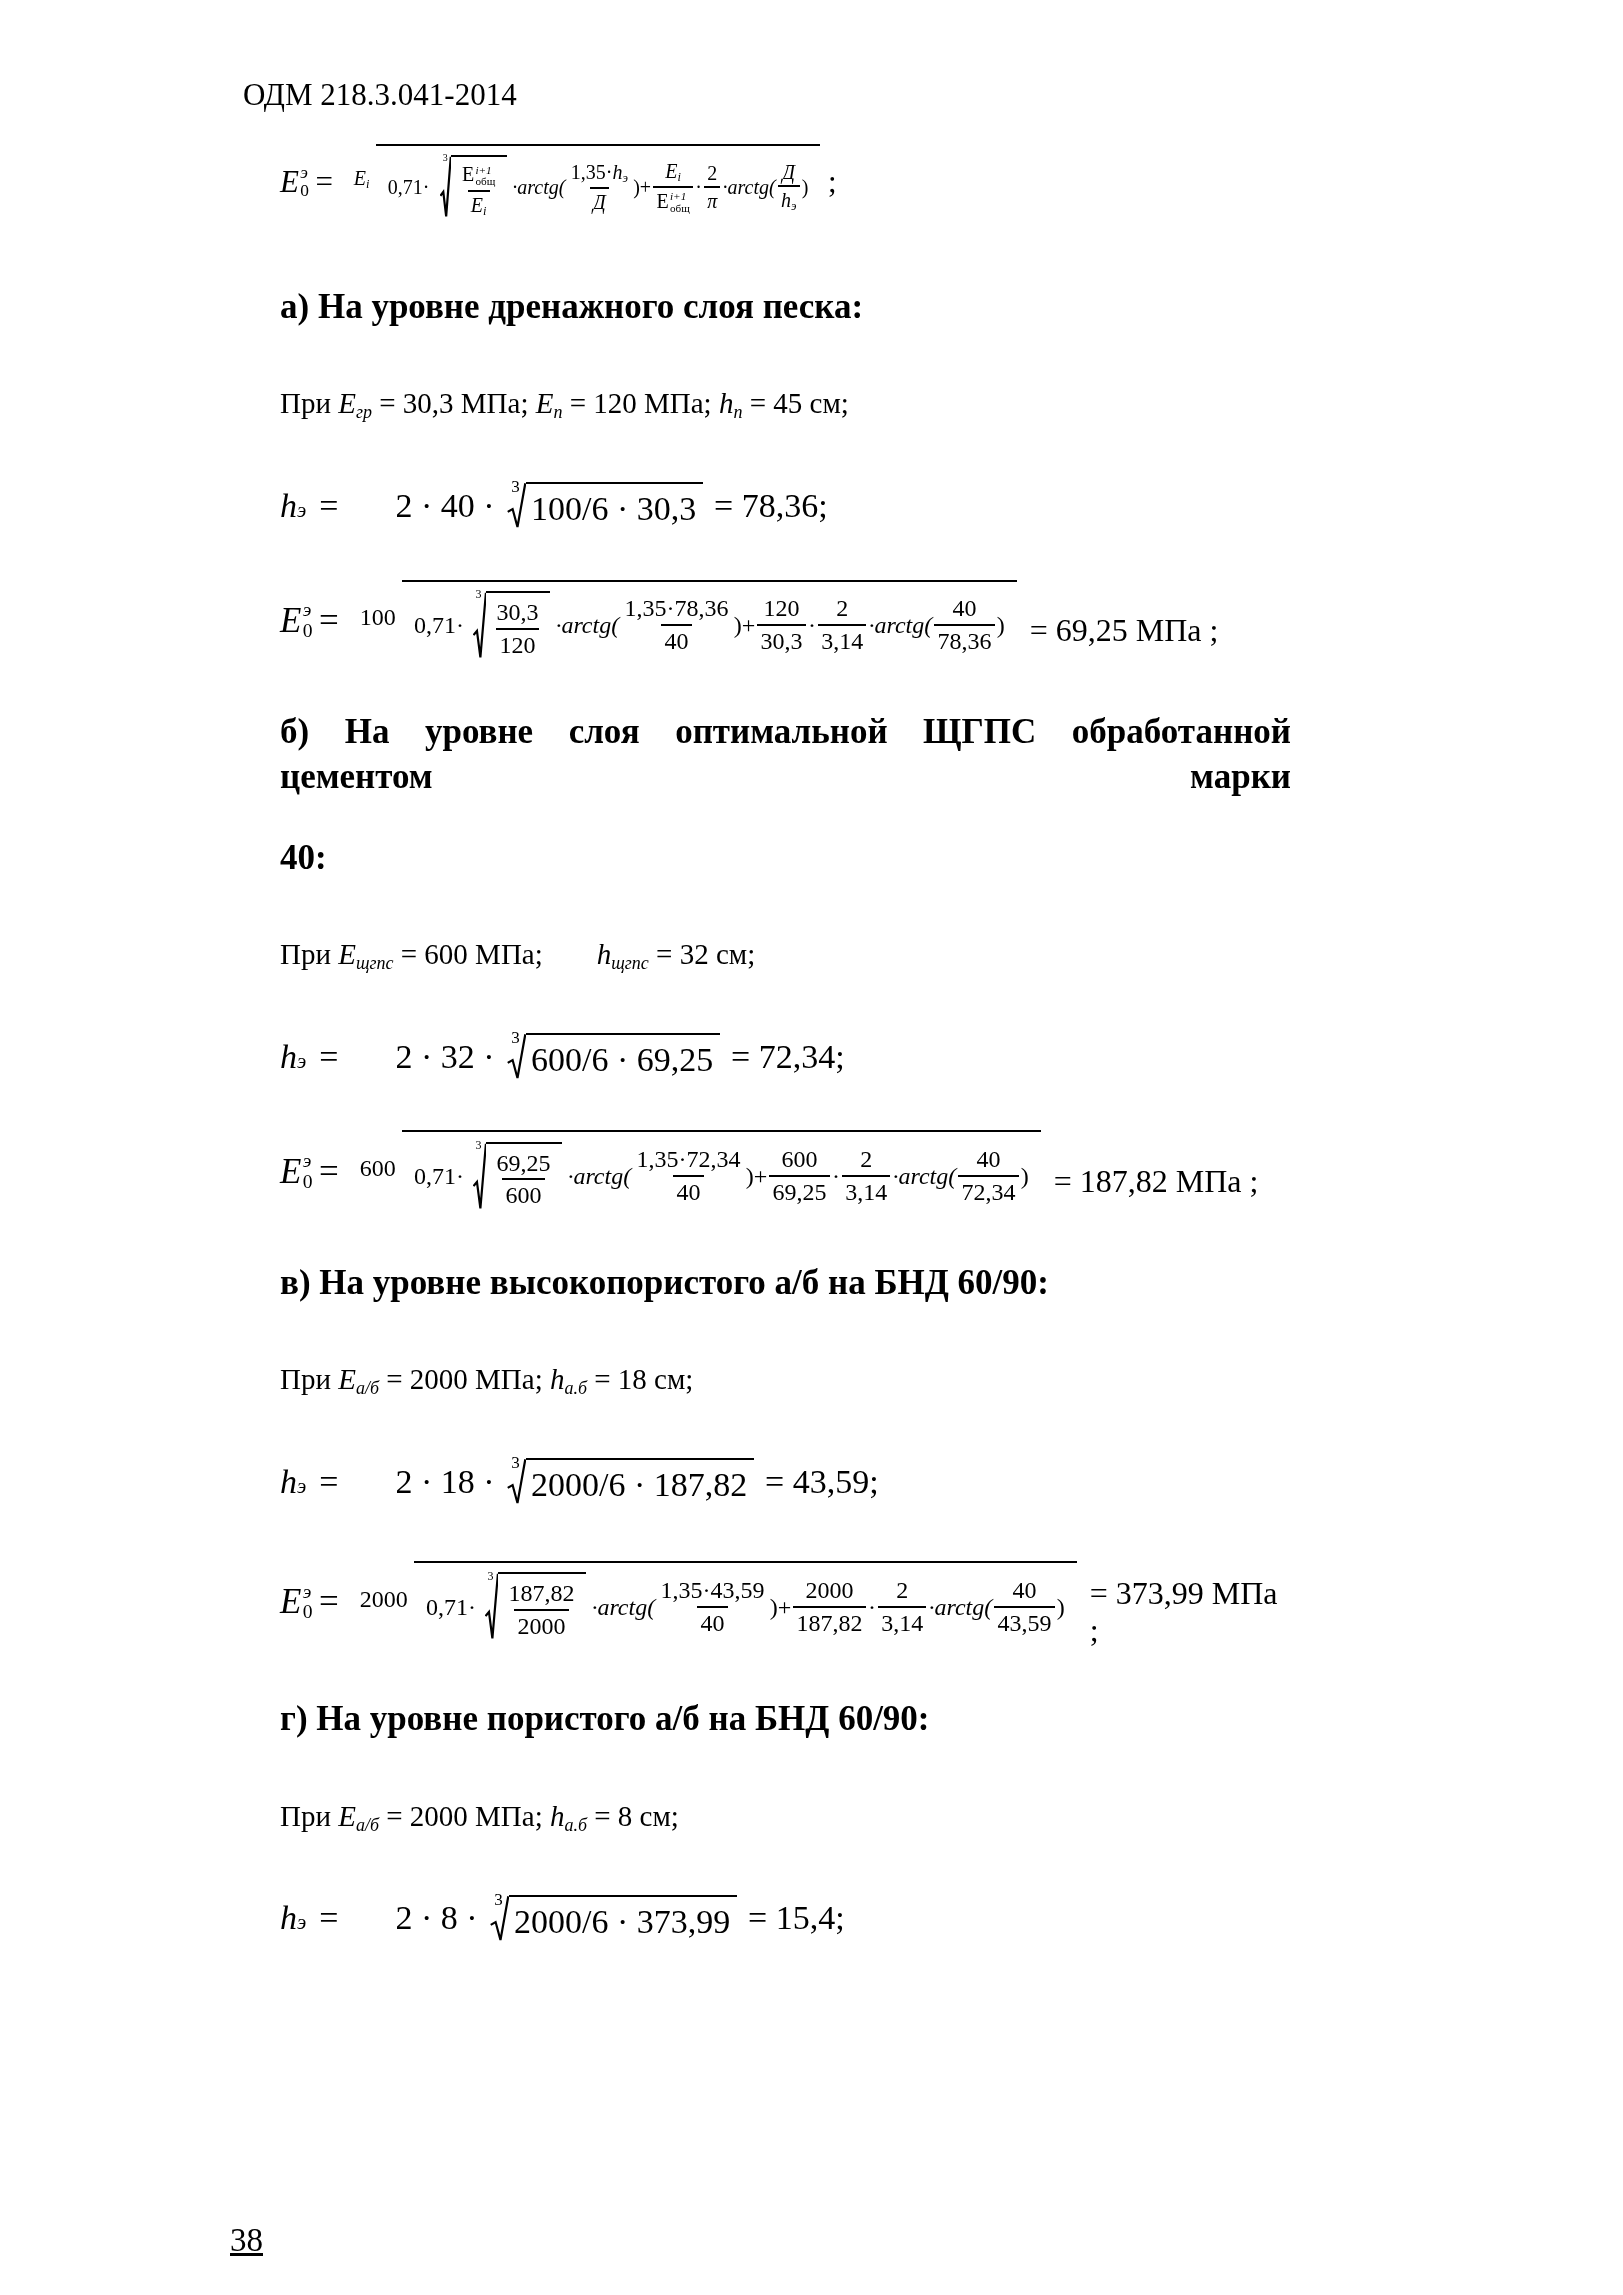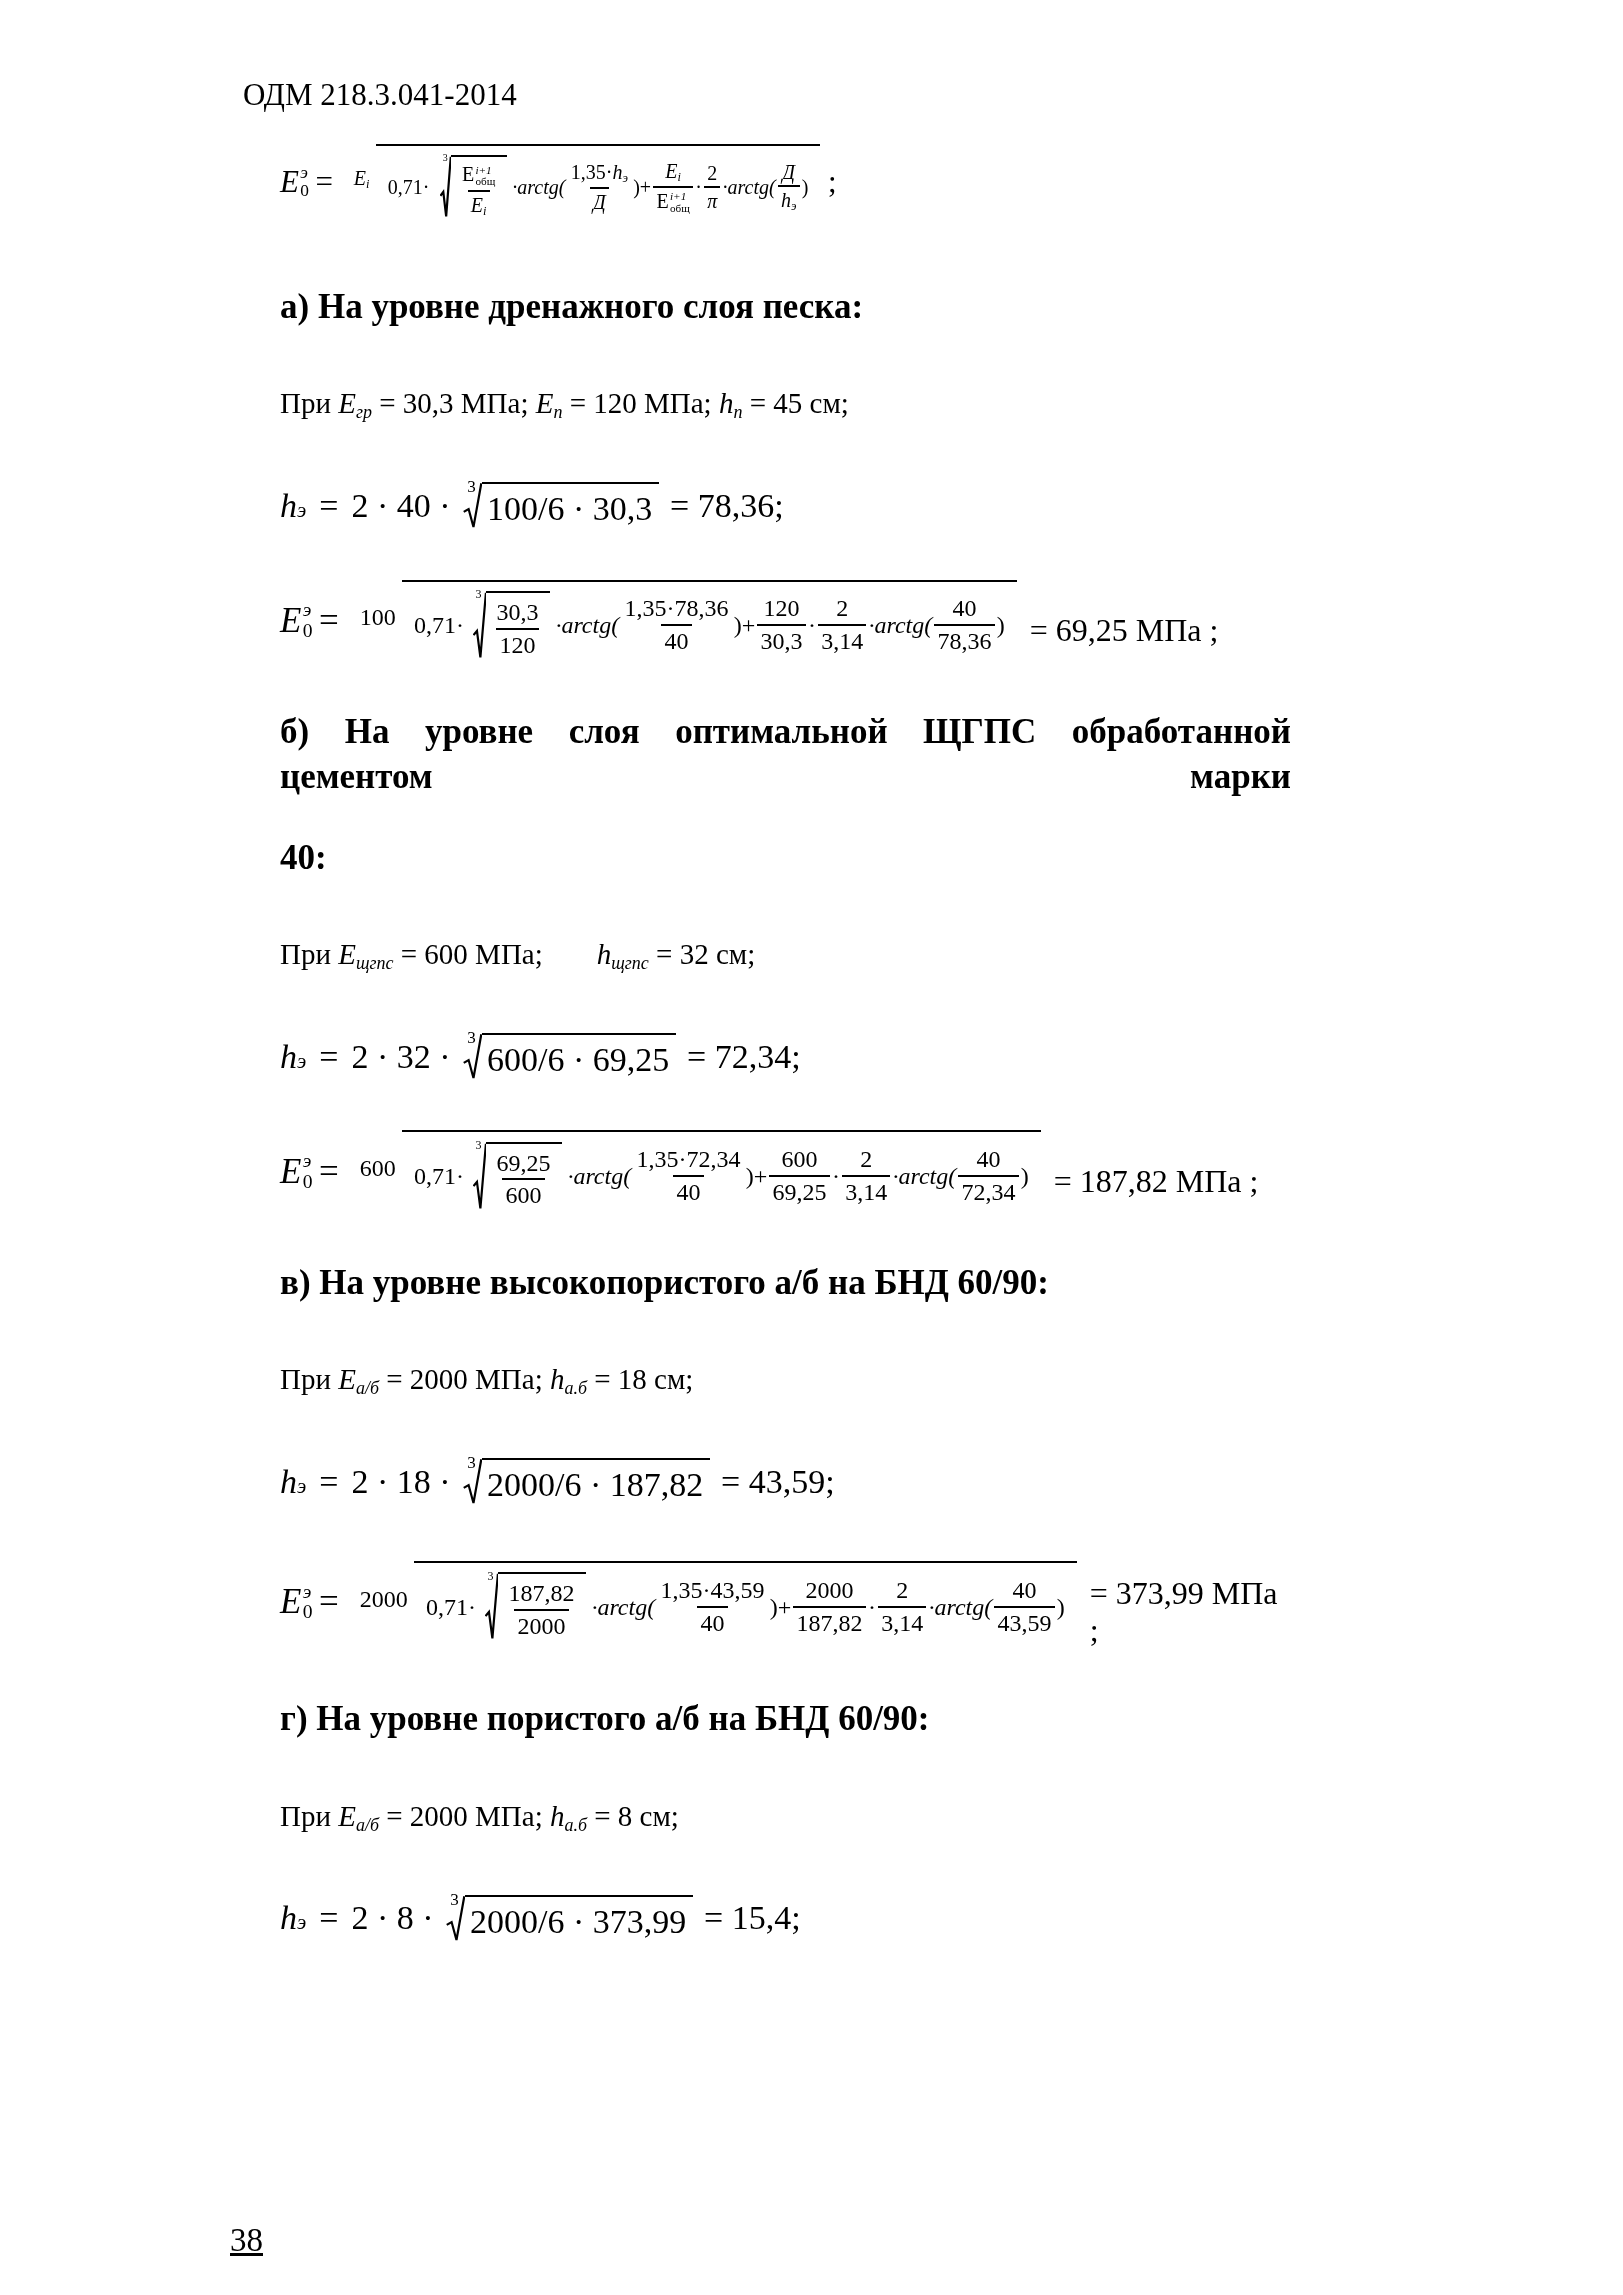--- a/index.html
+++ b/index.html
@@ -46,21 +46,21 @@
   .bf-bot { border-top:2.6px solid #000; padding:9.2px 11.8px 1.3px; display:flex; align-items:center; }
 
   .gform { font-size:20px; margin:15.7px 0 63px; }
   .gform .lhs, .gform .eq, .gform .tail { font-size:31px; }
   .gform .tail { margin-left:5.2px; }
 
   
   .hform { display:flex; align-items:center; font-size:34px; margin:0 0 50px; }
   .hform .lhs { display:inline-flex; align-items:baseline; }
   .hform .eq { margin:0 13px; }
-  .hform .pre { margin-right:9.2px; }
+  .hform .pre { margin-right:9.2px;margin-left:44px; }
   .hform .result { margin-left:6px; }
 
   .page-number { position:absolute; left:230px; top:2222px; font-size:33px;text-decoration:underline; }
 </style>
 </head>
 <body>
 
 <div class="page">
 
   <div class="doc-header">ОДМ 218.3.041-2014</div>

